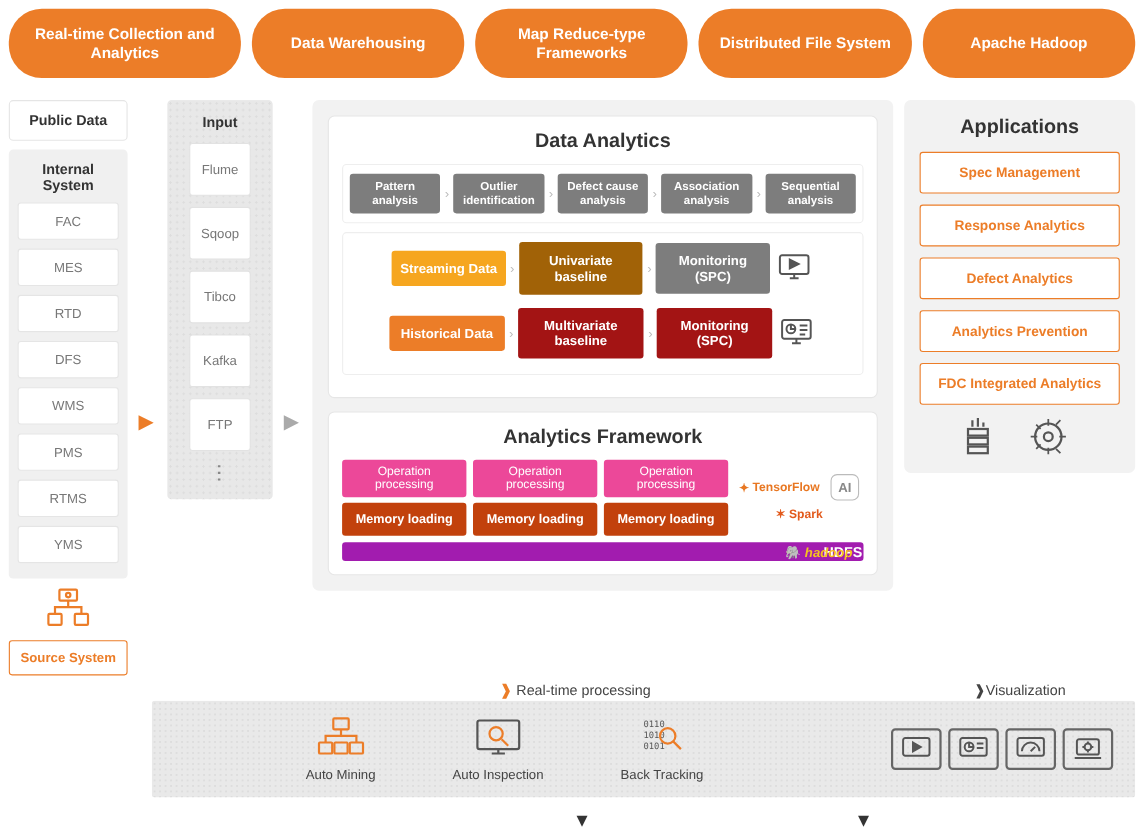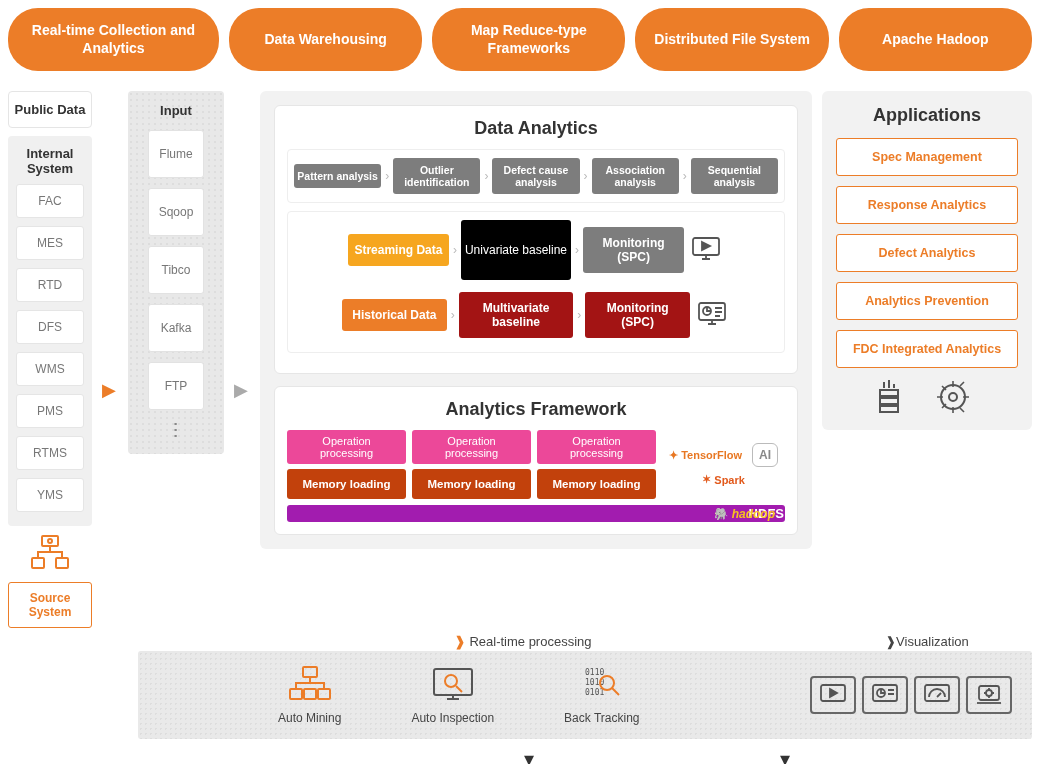--- a/index.html
+++ b/index.html
@@ -7,21 +7,21 @@
 
   
   .pill-row { display: flex; gap: 10px; margin-bottom: 20px; }
   .pill { flex: 1; background: #ec7d28; color: #fff; text-align: center; padding: 14px 8px; border-radius: 30px; font-weight: 600; font-size: 14px; line-height: 1.25; display:flex; align-items:center; justify-content:center; }
   .pill:first-child { flex: 1.1; }
 
   
   .main { display: flex; gap: 10px; align-items: flex-start; }
 
   
-  .col-public { width: 84px; }
+  .col-public { width: 108px; }
   .pub-title { background:#fff; border:1px solid #e5e5e5; border-radius:4px; text-align:center; font-weight:700; padding:10px 0; margin-bottom:8px; }
   .pub-box { background:#f0f0f0; border-radius:4px; padding:10px 8px 6px; }
   .pub-sub { font-weight:700; text-align:center; margin-bottom:8px; }
   .pub-item { background:#fff; border:1px solid #e5e5e5; border-radius:3px; text-align:center; padding:9px 0; margin-bottom:8px; font-size:12px; color:#777; }
   .icon-chip-small { width:48px; height:40px; margin:8px auto 6px; display:flex; align-items:center; justify-content:center; }
   .source-btn { border:1.5px solid #ec7d28; color:#ec7d28; border-radius:3px; text-align:center; padding:8px 0; font-weight:600; font-size:12px; margin-top:8px; }
 
   .arrow-between { width:16px; align-self:center; font-size:18px; color:#ec7d28; margin-top:60px; }
   .arrow-between.gray { color:#aaa; }
 
@@ -37,21 +37,21 @@
   .panel-title { text-align:center; font-weight:700; font-size:18px; margin-bottom:10px; }
 
   .chip-row { border:1px solid #eee; border-radius:4px; padding:8px 6px; margin-bottom:8px; display:flex; gap:4px; align-items:center; }
   .chip-gray { flex:1; background:#7d7d7d; color:#fff; font-size:11px; font-weight:600; text-align:center; padding:6px 2px; border-radius:3px; line-height:1.15; }
   .chip-gray.small{ font-size:10.5px;}
   .chev { color:#bbb; font-size:12px; }
 
   .data-row { display:flex; gap:4px; align-items:center; margin-bottom:6px;}
   .chip-yellow { flex:1; background:#f6a61f; color:#fff; font-weight:700; font-size:12px; text-align:center; padding:9px 4px; border-radius:3px;}
   .chip-orange { flex:1; background:#ec7d28; color:#fff; font-weight:700; font-size:12px; text-align:center; padding:9px 4px; border-radius:3px;}
-  .chip-mid   { flex:1.1; background:#000000; color:#fff; font-weight:400; font-size:12px; text-align:center; padding:23px 4px; border-radius:3px;}
+  .chip-mid   { flex:1.1; background:#a16207; color:#fff; font-weight:700; font-size:12px; text-align:center; padding:10px 4px; border-radius:3px;}
   .chip-darkred { flex:1.1; background:#a31414; color:#fff; font-weight:700; font-size:12px; text-align:center; padding:9px 4px; border-radius:3px;}
   .chip-mon  { flex:1; background:#7d7d7d; color:#fff; font-weight:700; font-size:12px; text-align:center; padding:9px 4px; border-radius:3px;}
   .chip-mon-red { flex:1; background:#a31414; color:#fff; font-weight:700; font-size:12px; text-align:center; padding:9px 4px; border-radius:3px;}
   .mini-icon { width:36px; text-align:center; color:#666; }
   .mini-icon svg{width:30px;height:26px;}
 
   
   .af-grid { display:flex; gap:6px; align-items:center;}
   .af-cols { display:flex; gap:6px; flex:3;}
   .af-col { flex:1; display:flex; flex-direction:column; gap:5px;}

